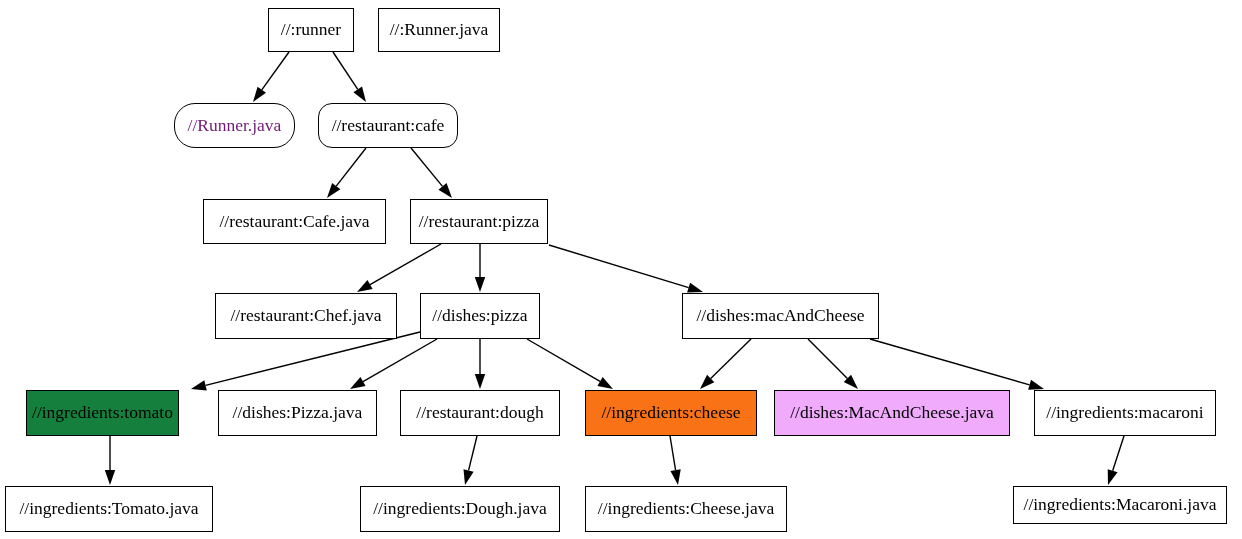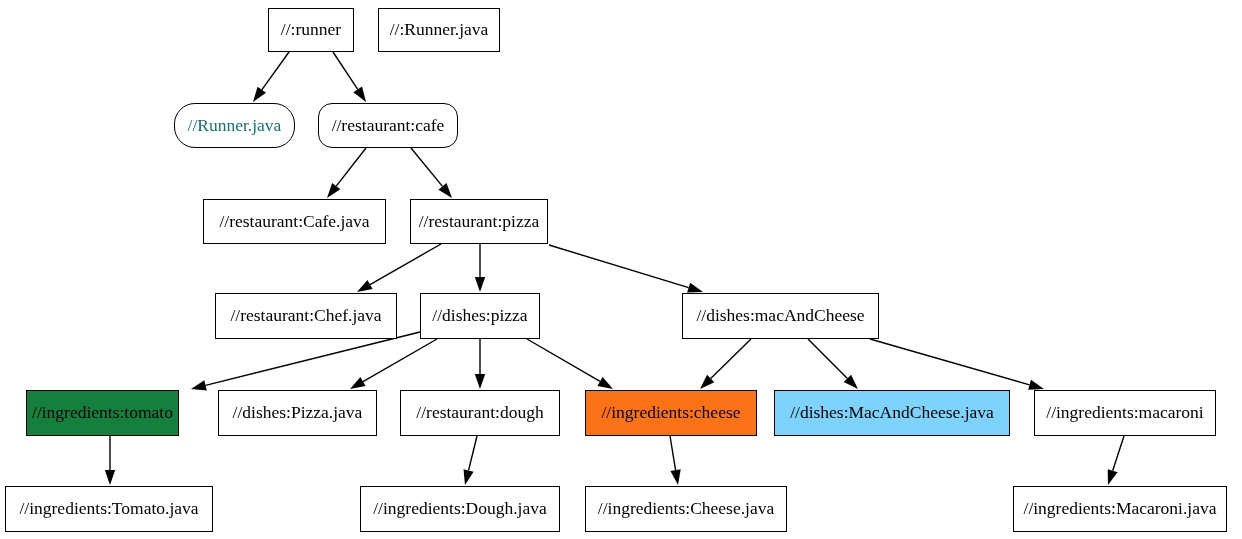--- a/index.html
+++ b/index.html
@@ -111,31 +111,31 @@
         <polygon points="678,485 670.4509705364342,471.033892662656 680.7150724965013,469.3581209140736" fill="#000000"></polygon>
       </g>
       <g>
         <line x1="1124" y1="436" x2="1112.65602672567" y2="470.7409181526353" stroke="#000000" stroke-width="1.4"></line>
         <polygon points="1108,485 1107.712878351917,469.12682888773634 1117.599175099423,472.35500741753424" fill="#000000"></polygon>
       </g>
     </svg>
   <div id="nodes-layer">
       <div class="node" style="left: 268px; top: 8px; width: 86px; height: 44px; background: rgb(255, 255, 255); border-color: rgb(0, 0, 0); color: rgb(0, 0, 0);">//:runner</div>
       <div class="node" style="left: 378px; top: 8px; width: 122px; height: 44px; background: rgb(255, 255, 255); border-color: rgb(0, 0, 0); color: rgb(0, 0, 0);">//:Runner.java</div>
-      <div class="node" style="left: 174px; top: 103px; width: 121px; height: 45px; background: rgb(255, 255, 255); border-color: rgb(0, 0, 0); color: #0f766e; border-radius: 21px;">//Runner.java</div>
+      <div class="node" style="left: 174px; top: 103px; width: 121px; height: 45px; background: rgb(255, 255, 255); border-color: rgb(0, 0, 0); color: #701a75; border-radius: 21px;">//Runner.java</div>
       <div class="node" style="left: 318px; top: 103px; width: 140px; height: 45px; background: rgb(255, 255, 255); border-color: rgb(0, 0, 0); color: rgb(0, 0, 0); border-radius: 14px;">//restaurant:cafe</div>
       <div class="node" style="left: 203px; top: 199px; width: 183px; height: 45px; background: rgb(255, 255, 255); border-color: rgb(0, 0, 0); color: rgb(0, 0, 0);">//restaurant:Cafe.java</div>
       <div class="node" style="left: 410px; top: 199px; width: 138px; height: 45px; background: rgb(255, 255, 255); border-color: rgb(0, 0, 0); color: rgb(0, 0, 0);">//restaurant:pizza</div>
       <div class="node" style="left: 215px; top: 293px; width: 182px; height: 46px; background: rgb(255, 255, 255); border-color: rgb(0, 0, 0); color: rgb(0, 0, 0);">//restaurant:Chef.java</div>
       <div class="node" style="left: 420px; top: 293px; width: 120px; height: 46px; background: rgb(255, 255, 255); border-color: rgb(0, 0, 0); color: rgb(0, 0, 0);">//dishes:pizza</div>
       <div class="node" style="left: 682px; top: 293px; width: 197px; height: 46px; background: rgb(255, 255, 255); border-color: rgb(0, 0, 0); color: rgb(0, 0, 0);">//dishes:macAndCheese</div>
       <div class="node" style="left: 26px; top: 390px; width: 153px; height: 46px; background: #15803d; border-color: rgb(0, 0, 0); color: rgb(0, 0, 0);">//ingredients:tomato</div>
       <div class="node" style="left: 218px; top: 390px; width: 159px; height: 46px; background: rgb(255, 255, 255); border-color: rgb(0, 0, 0); color: rgb(0, 0, 0);">//dishes:Pizza.java</div>
       <div class="node" style="left: 400px; top: 390px; width: 160px; height: 46px; background: rgb(255, 255, 255); border-color: rgb(0, 0, 0); color: rgb(0, 0, 0);">//restaurant:dough</div>
       <div class="node" style="left: 585px; top: 390px; width: 172px; height: 46px; background: #f97316; border-color: rgb(0, 0, 0); color: rgb(0, 0, 0);">//ingredients:cheese</div>
-      <div class="node" style="left: 774px; top: 390px; width: 236px; height: 46px; background: #7dd3fc; border-color: rgb(0, 0, 0); color: rgb(0, 0, 0);">//dishes:MacAndCheese.java</div>
+      <div class="node" style="left: 774px; top: 390px; width: 236px; height: 46px; background: #f0abfc; border-color: rgb(0, 0, 0); color: rgb(0, 0, 0);">//dishes:MacAndCheese.java</div>
       <div class="node" style="left: 1034px; top: 390px; width: 182px; height: 46px; background: rgb(255, 255, 255); border-color: rgb(0, 0, 0); color: rgb(0, 0, 0);">//ingredients:macaroni</div>
       <div class="node" style="left: 5px; top: 486px; width: 208px; height: 46px; background: rgb(255, 255, 255); border-color: rgb(0, 0, 0); color: rgb(0, 0, 0);">//ingredients:Tomato.java</div>
       <div class="node" style="left: 360px; top: 486px; width: 200px; height: 46px; background: rgb(255, 255, 255); border-color: rgb(0, 0, 0); color: rgb(0, 0, 0);">//ingredients:Dough.java</div>
       <div class="node" style="left: 585px; top: 486px; width: 202px; height: 46px; background: rgb(255, 255, 255); border-color: rgb(0, 0, 0); color: rgb(0, 0, 0);">//ingredients:Cheese.java</div>
-      <div class="node" style="left: 1013px; top: 486px; width: 214px; height: 46px; background: rgb(255, 255, 255); border-color: rgb(0, 0, 0); color: rgb(0, 0, 0);">//ingredients:Macaroni.java</div>
+      <div class="node" style="left: 1013px; top: 486px; width: 214px; height: 38px; background: rgb(255, 255, 255); border-color: rgb(0, 0, 0); color: rgb(0, 0, 0);">//ingredients:Macaroni.java</div>
     </div>
 </div>
 
 </body></html>

